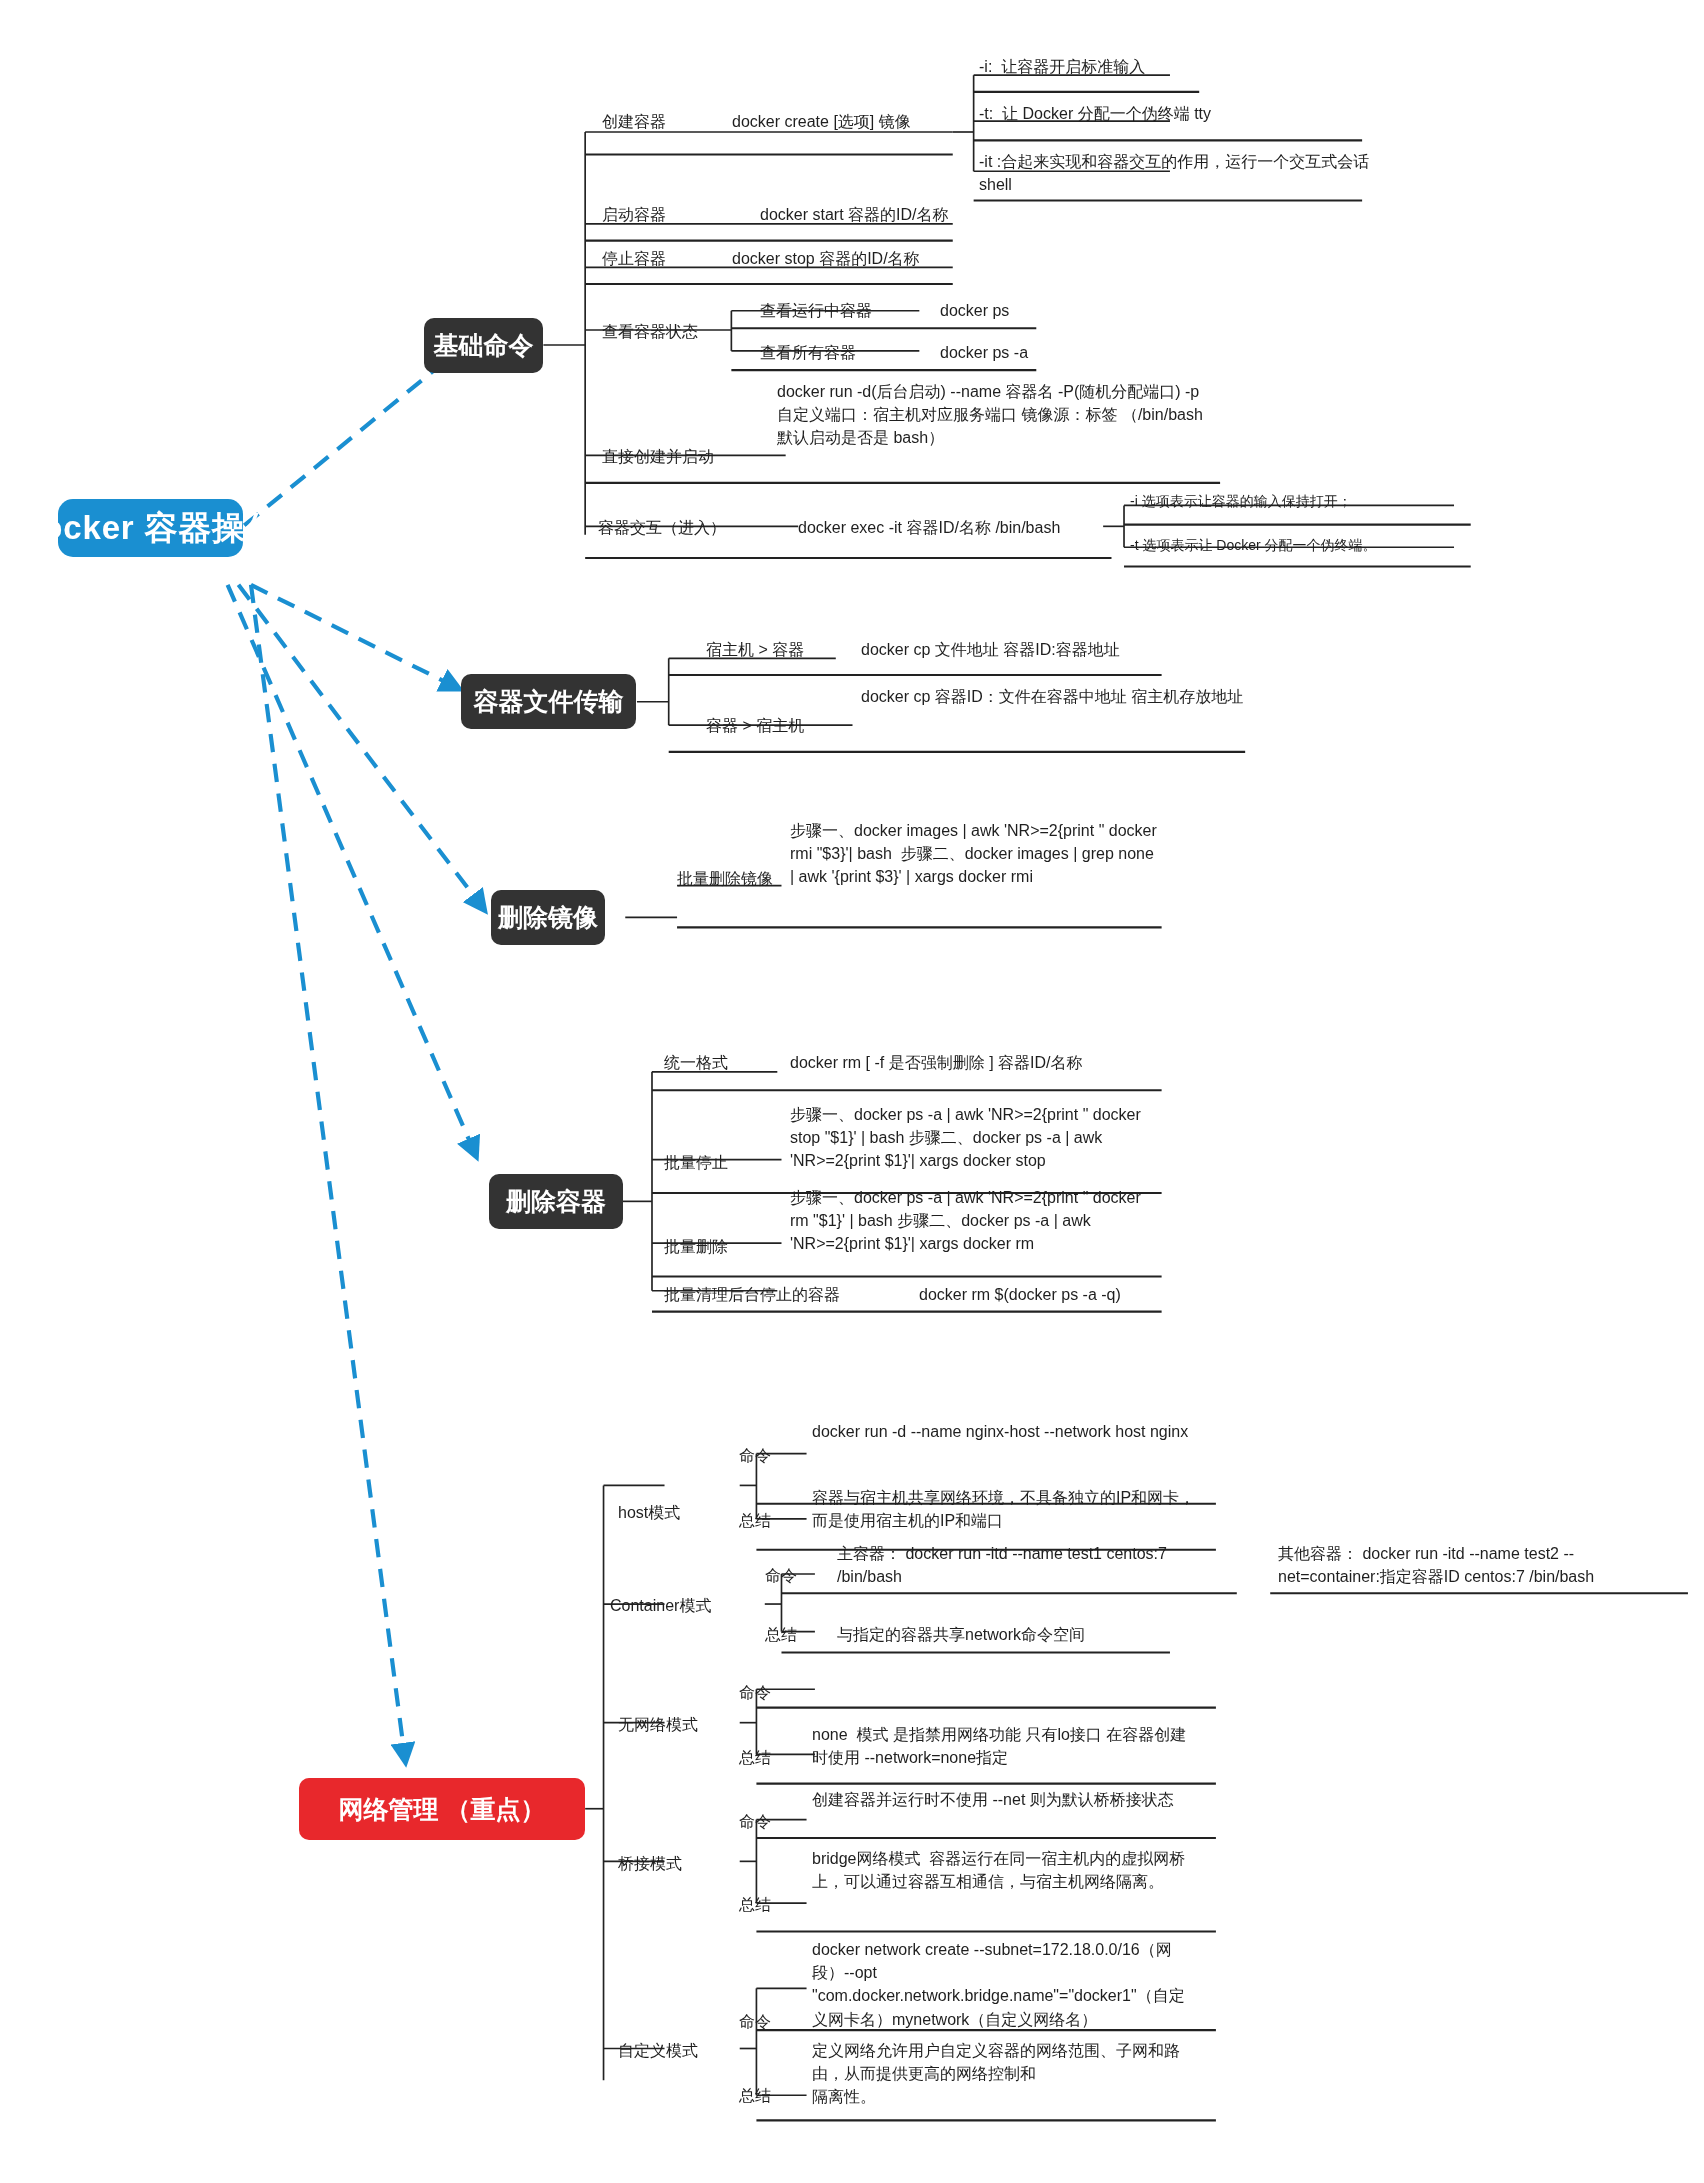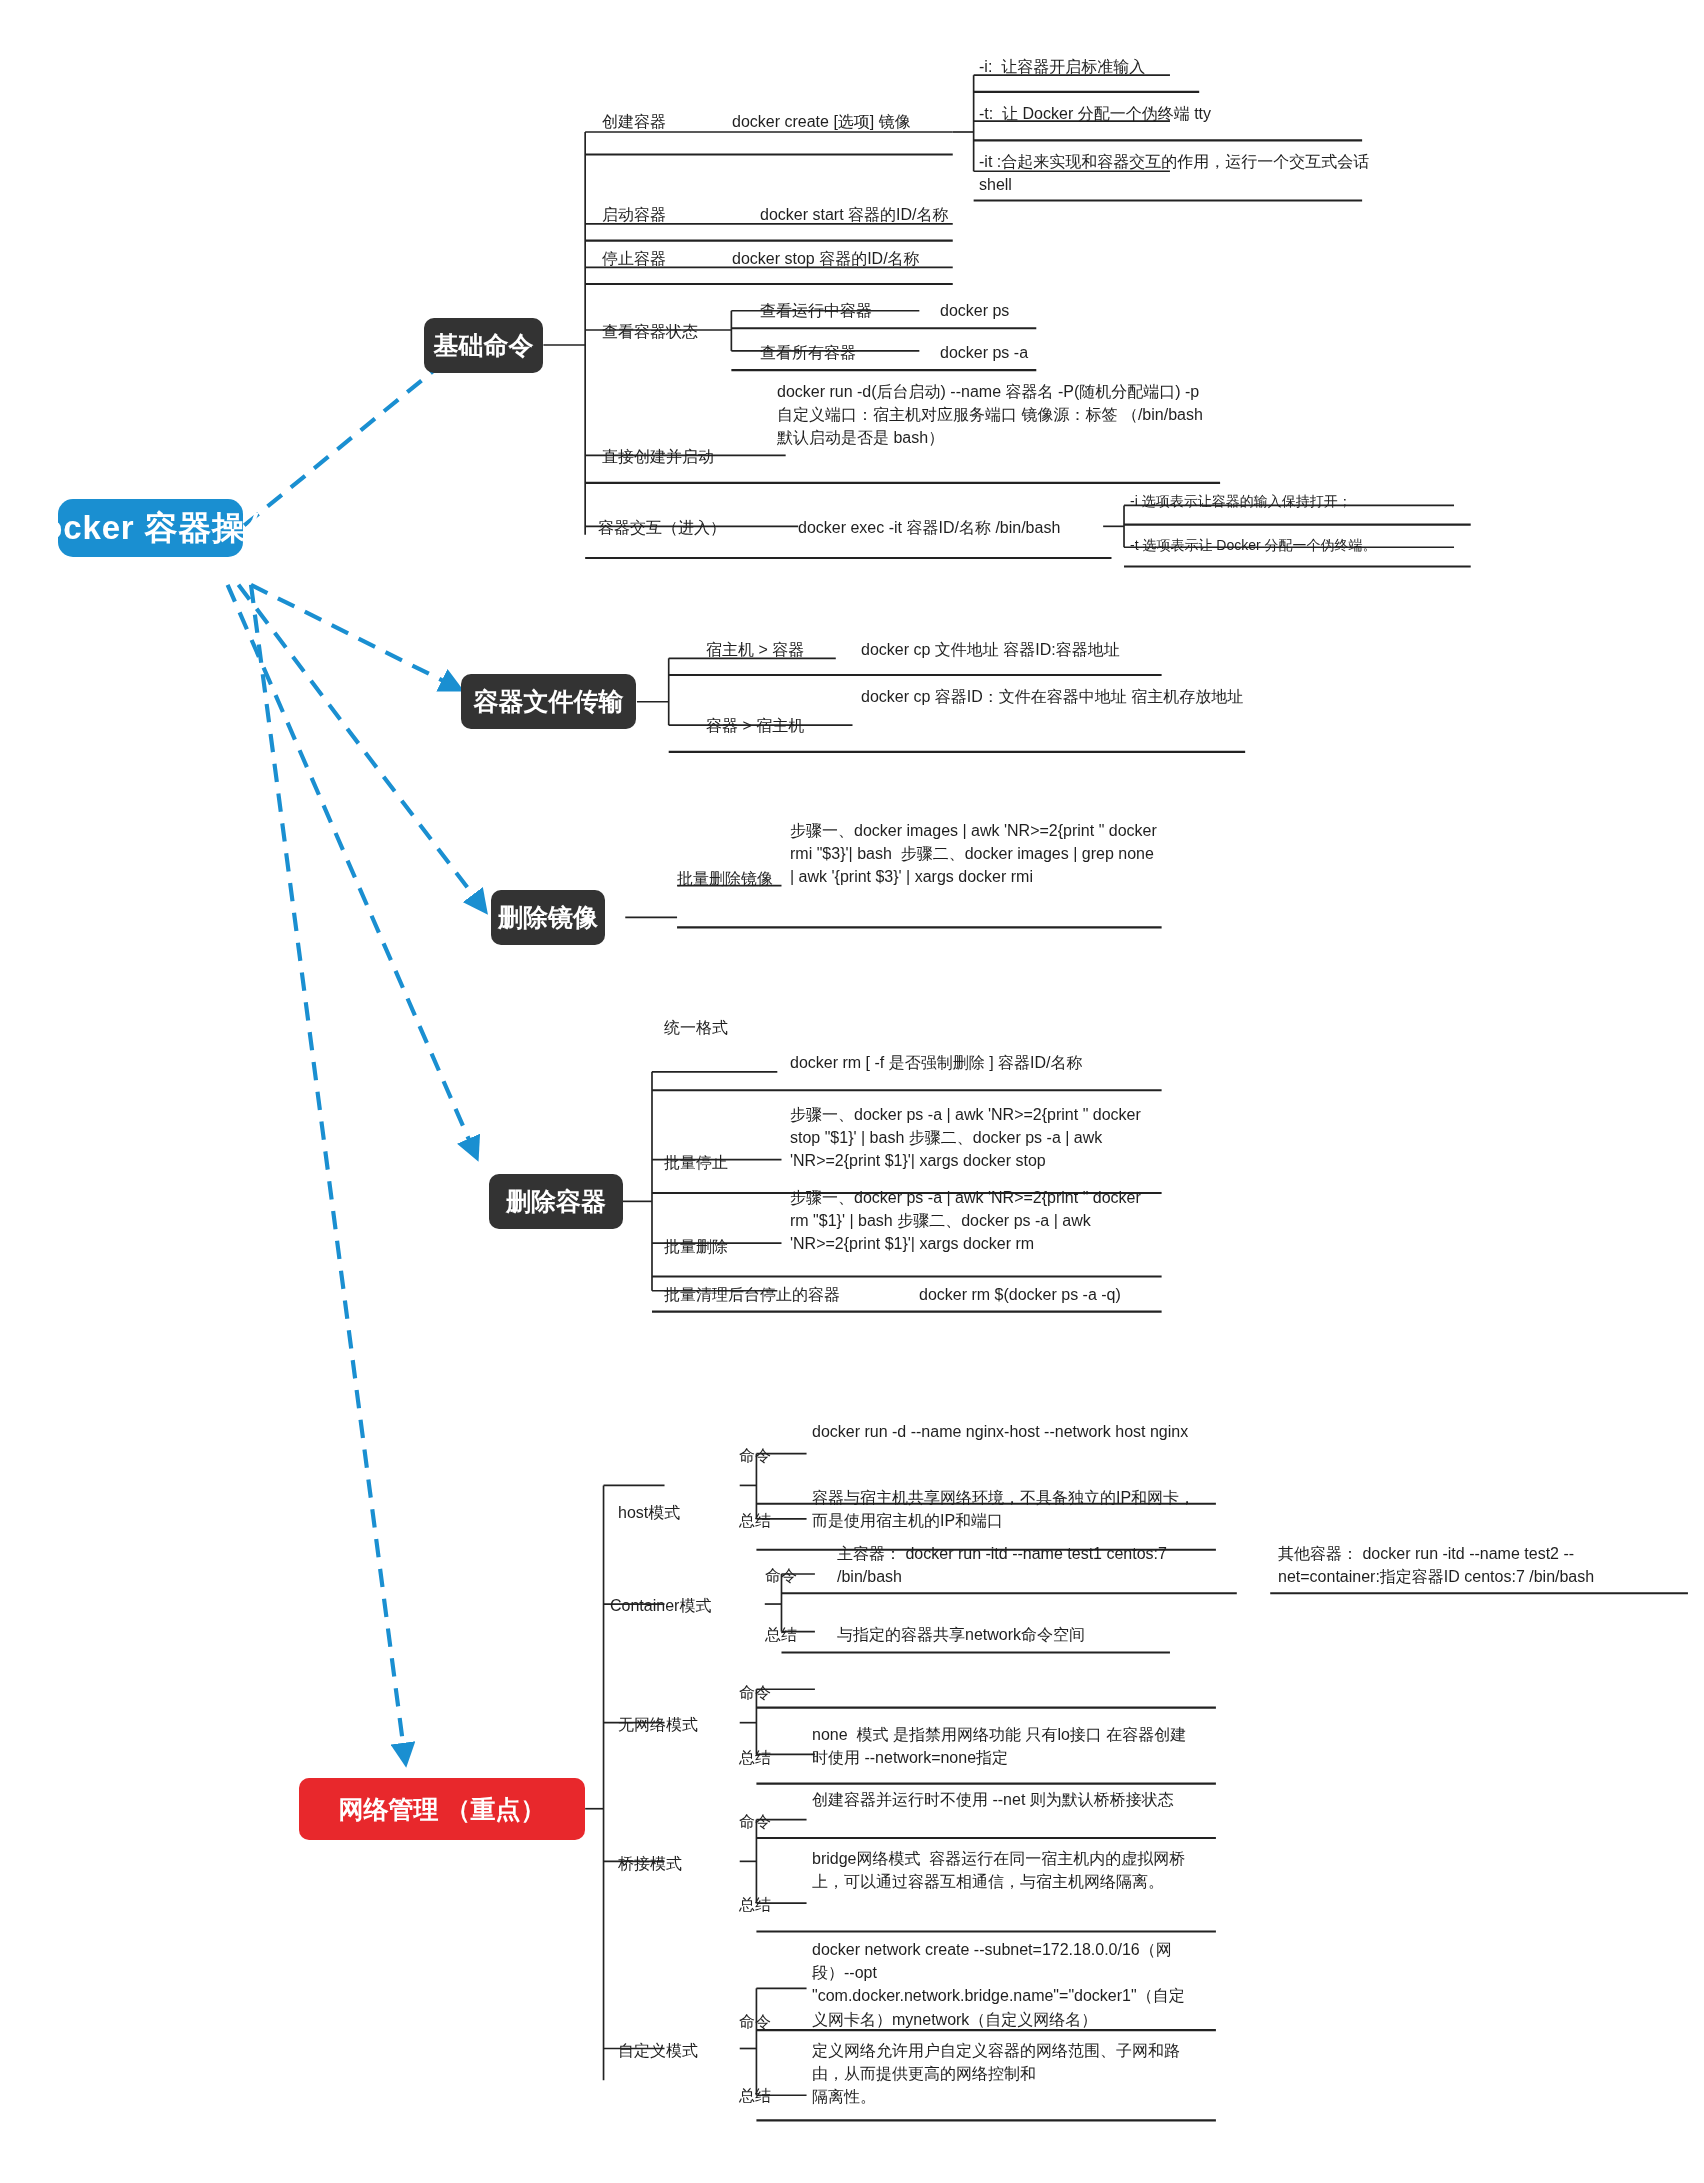--- a/index.html
+++ b/index.html
@@ -252,21 +252,21 @@
 
   <div class="cell" style="left:706px; top:638px; width:150px;">宿主机 &gt; 容器</div>
   <div class="cell" style="left:861px; top:638px; width:334px;">docker cp 文件地址 容器ID:容器地址</div>
 
   <div class="cell" style="left:706px; top:714px; width:150px;">容器 &gt; 宿主机</div>
   <div class="cell" style="left:861px; top:685px; width:401px;">docker cp 容器ID：文件在容器中地址 宿主机存放地址</div>
 
   <div class="cell" style="left:677px; top:867px; width:100px;">批量删除镜像</div>
   <div class="cell" style="left:790px; top:819px; width:368px;">步骤一、docker images | awk 'NR&gt;=2{print " docker rmi "$3}'| bash  步骤二、docker images | grep none | awk '{print $3}' | xargs docker rmi</div>
 
-  <div class="cell" style="left:664px; top:1016px; width:125px;">统一格式</div>
+  <div class="cell" style="left:664px; top:1051px; width:125px;">统一格式</div>
   <div class="cell" style="left:790px; top:1051px; width:376px;">docker rm [ -f 是否强制删除 ] 容器ID/名称</div>
 
   <div class="cell" style="left:664px; top:1151px; width:125px;">批量停止</div>
   <div class="cell" style="left:790px; top:1103px; width:368px;">步骤一、docker ps -a | awk 'NR&gt;=2{print " docker stop "$1}' | bash 步骤二、docker ps -a | awk 'NR&gt;=2{print $1}'| xargs docker stop</div>
 
   <div class="cell" style="left:664px; top:1235px; width:125px;">批量删除</div>
   <div class="cell" style="left:790px; top:1186px; width:368px;">步骤一、docker ps -a | awk 'NR&gt;=2{print " docker rm "$1}' | bash 步骤二、docker ps -a | awk 'NR&gt;=2{print $1}'| xargs docker rm</div>
 
   <div class="cell" style="left:664px; top:1283px; width:267px;">批量清理后台停止的容器</div>
   <div class="cell" style="left:919px; top:1283px; width:276px;">docker rm $(docker ps -a -q)</div>

